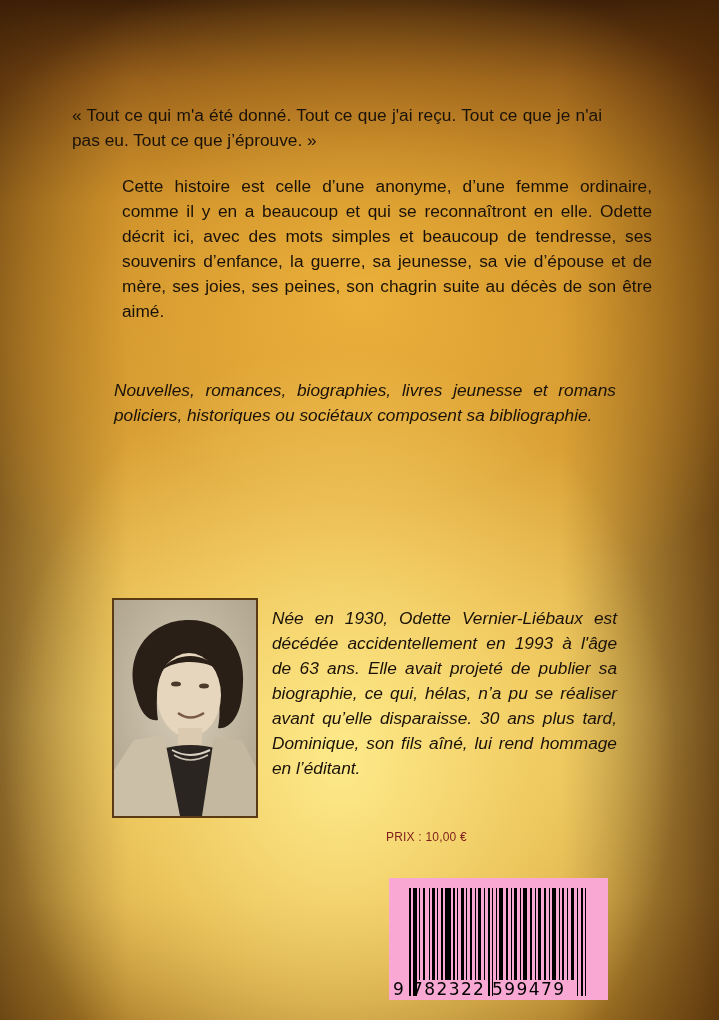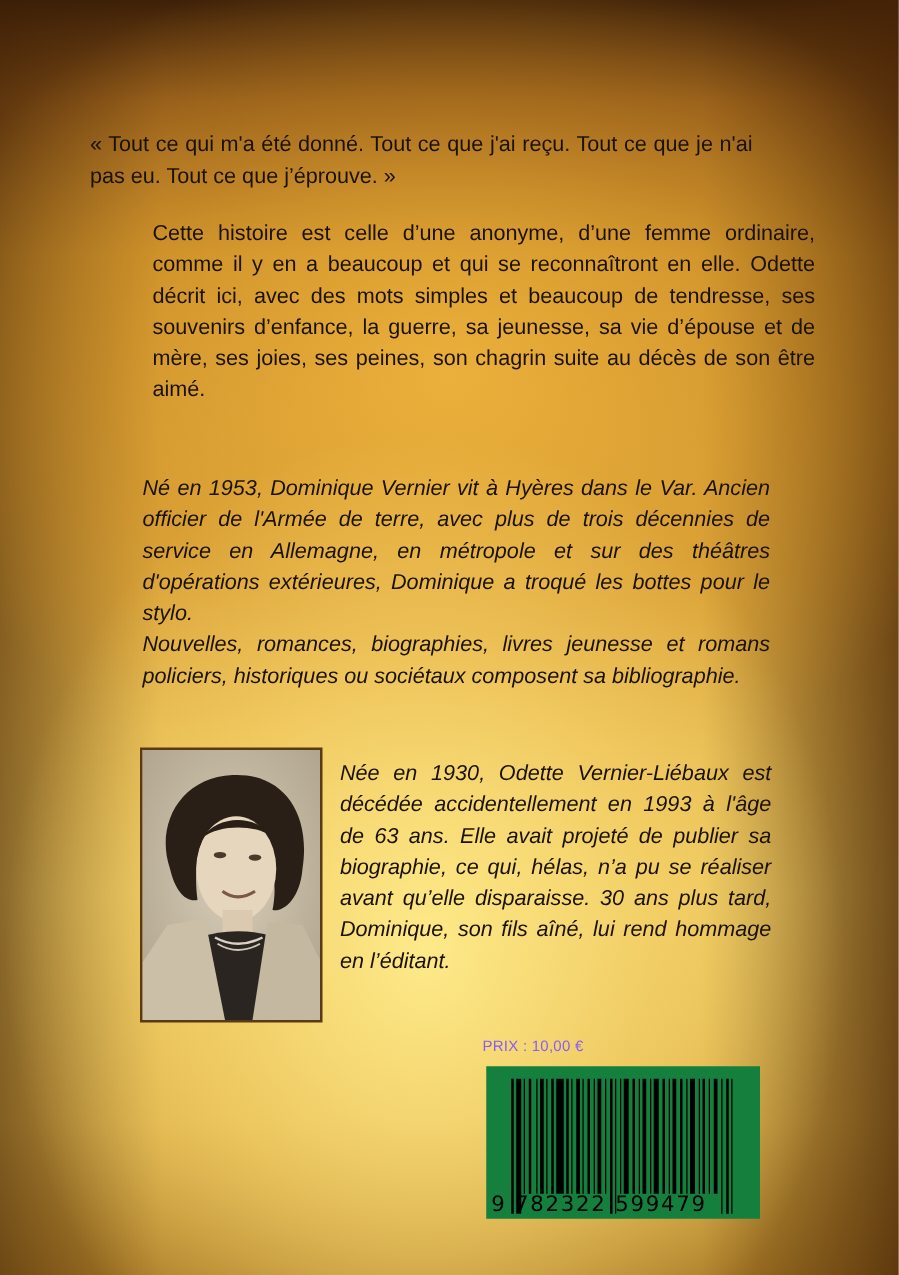--- a/index.html
+++ b/index.html
@@ -15,37 +15,36 @@
   .text{position:absolute;font-size:17.3px;line-height:25px;text-align:justify;}
   .quote{left:72px;top:103px;width:530px;}
   .para1{left:82px;top:174px;width:530px;margin-left:40px;}
   .author-bio{left:114px;top:378px;width:502px;font-style:italic;}
   .author-bio p{margin:0;}
   .odette-bio{left:272px;top:606px;width:345px;font-style:italic;}
   .photo{position:absolute;left:112px;top:598px;width:146px;height:220px;
     border:2px solid #5a3a14;box-sizing:border-box;overflow:hidden;
     background:linear-gradient(135deg,#d8cdb8 0%,#bfb39c 60%,#9e927c 100%);}
   .photo svg{display:block;}
-  .price{position:absolute;left:386px;top:830px;font-size:12px;color:#8b5cf6;letter-spacing:0.2px;}
-  .barcode{position:absolute;left:389px;top:853px;width:219px;height:122px;background:#15803d;box-sizing:border-box;}
+  .price{position:absolute;left:386px;top:830px;font-size:12px;color:#7f1d1d;letter-spacing:0.2px;}
+  .barcode{position:absolute;left:389px;top:878px;width:219px;height:122px;background:#f9a8d4;box-sizing:border-box;}
   .barcode svg{display:block;}
   .isbn{position:absolute;left:4px;bottom:1px;width:212px;font-family:"DejaVu Sans",sans-serif;font-size:17px;
     letter-spacing:1.4px;color:#000;background:transparent;white-space:pre;}
 </style>
 </head>
 <body>
 
 <div class="cover"></div>
 
 <div class="text quote">« Tout ce qui m'a été donné. Tout ce que j'ai reçu. Tout ce que je n'ai pas eu. Tout ce que j’éprouve. »</div>
 
 <div class="text para1">Cette histoire est celle d’une anonyme, d’une femme ordinaire, comme il y en a beaucoup et qui se reconnaîtront en elle. Odette décrit ici, avec des mots simples et beaucoup de tendresse, ses souvenirs d’enfance, la guerre, sa jeunesse, sa vie d’épouse et de mère, ses joies, ses peines, son chagrin suite au décès de son être aimé.</div>
 
 <div class="text author-bio">
-  <p>Né en 1953, Dominique Vernier vit à Hyères dans le Var. Ancien officier de l'Armée de terre, avec plus de trois décennies de service en Allemagne, en métropole et sur des théâtres d'opérations extérieures, Dominique a troqué les bottes pour le stylo.</p>
   <p>Nouvelles, romances, biographies, livres jeunesse et romans policiers, historiques ou sociétaux composent sa bibliographie.</p>
 </div>
 
 <div class="photo">
   <svg width="142" height="216" viewBox="0 0 142 216">
     <rect width="142" height="216" fill="#cfc4ae"></rect>
     <rect x="0" y="0" width="142" height="216" fill="url(#vg)"></rect>
     <defs>
       <radialGradient id="vg" cx="50%" cy="45%" r="70%">
         <stop offset="0%" stop-color="#e2d8c4" stop-opacity="0.6"></stop>

